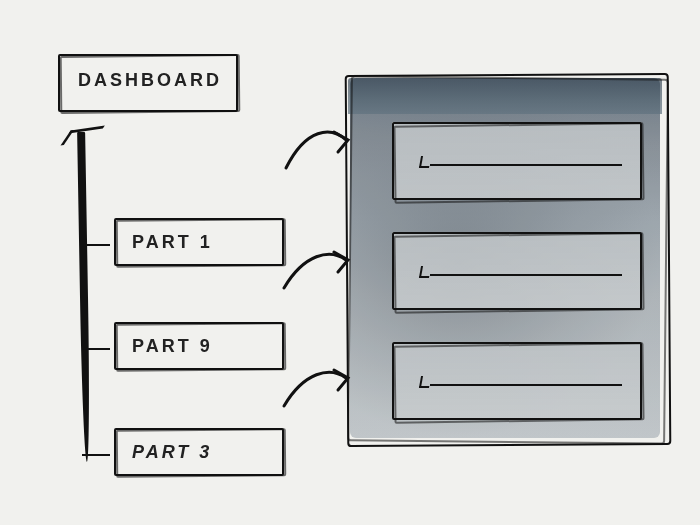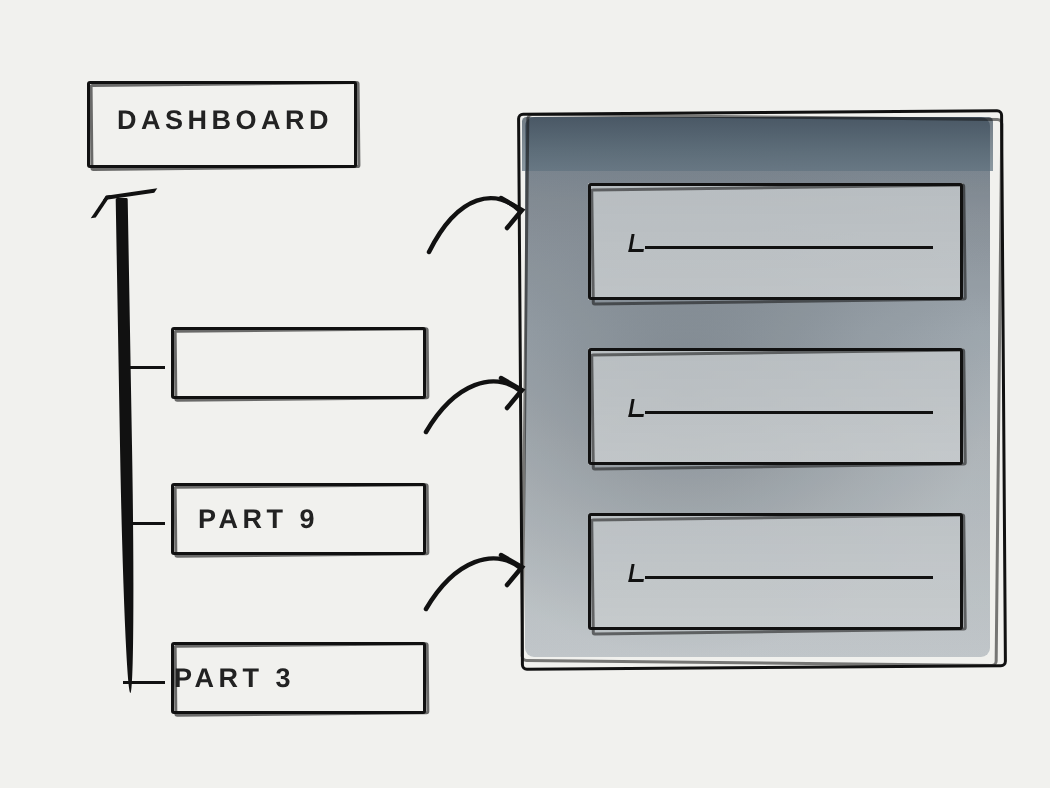--- a/index.html
+++ b/index.html
@@ -185,26 +185,27 @@
   <div class="sketch-box" style="left:58px; top:54px; width:180px; height:58px;"></div>
   <div class="sketch-label" style="left:78px; top:70px;">DASHBOARD</div>
 
   <div class="stem"></div>
 
   <div class="tick" style="top:244px;"></div>
   <div class="tick" style="top:348px;"></div>
   <div class="tick" style="top:454px;"></div>
 
   <div class="sketch-box" style="left:114px; top:218px; width:170px; height:48px;"></div>
+  <div class="sketch-label" style="left:132px; top:232px;">PART 1</div>
 
   <div class="sketch-box" style="left:114px; top:322px; width:170px; height:48px;"></div>
   <div class="sketch-label" style="left:132px; top:336px;">PART 9</div>
 
   <div class="sketch-box" style="left:114px; top:428px; width:170px; height:48px;"></div>
-  <div class="sketch-label" style="left:116px; top:442px;">PART 3</div>
+  <div class="sketch-label" style="left:132px; top:442px;font-style:italic;">PART 3</div>
 
   <div class="panel-bg"></div>
   <div class="panel-header"></div>
   <div class="panel-border"></div>
   <div class="panel-border inner"></div>
 
   <div class="card" style="top:122px;">
     <span class="dot"></span>
     <span class="rule"></span>
   </div>

